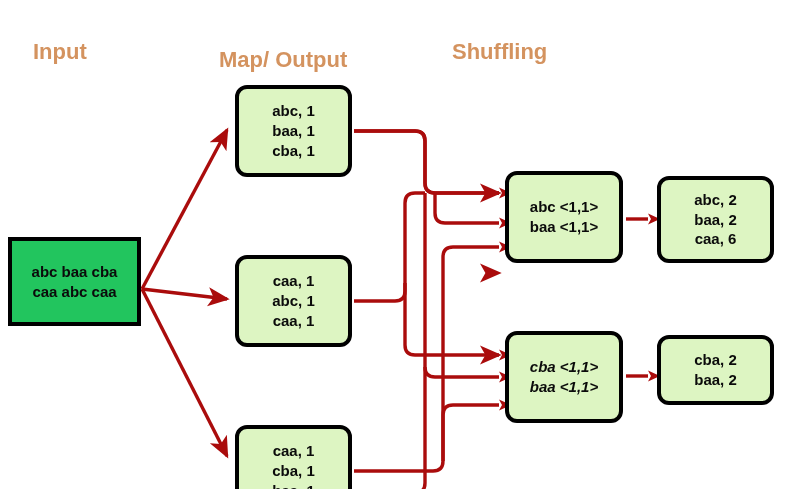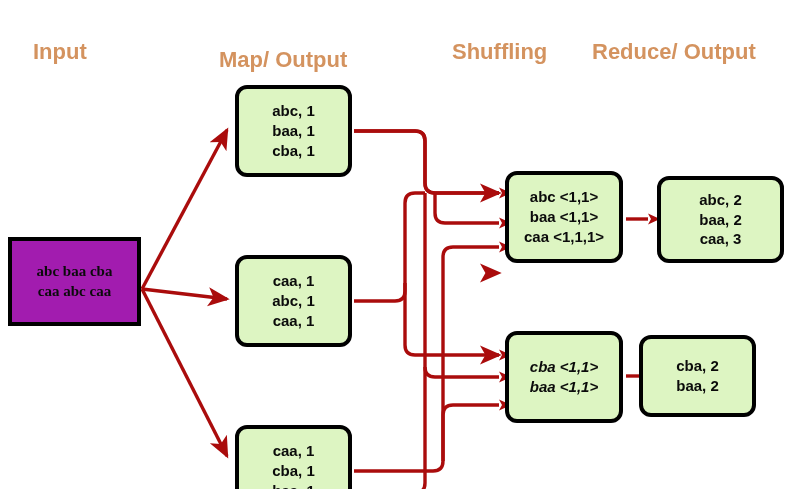--- a/index.html
+++ b/index.html
@@ -40,24 +40,23 @@
     text-align: center;
   }
   .node.map,
   .node.shuffle,
   .node.reduce {
     background: #ddf5c2;
     border: 4px solid #000000;
     border-radius: 12px;
   }
   .node.input {
-    background: #a21caf;
+    background: #22c55e;
     border: 4px solid #000000;
     border-radius: 0px;
-    font-family: Liberation Serif, serif;
   }
   .node .line {
     white-space: nowrap;
   }
   svg.wires {
     position: absolute;
     left: 0;
     top: 0;
     width: 792px;
     height: 489px;
@@ -65,21 +64,20 @@
   }
 </style>
 </head>
 <body>
 
 <div id="canvas">
 
   <div class="phase-title" style="left:33px; top:4px;">Input</div>
   <div class="phase-title" style="left:219px; top:12px;">Map/ Output</div>
   <div class="phase-title" style="left:452px; top:4px;text-align:right;">Shuffling</div>
-  <div class="phase-title" style="left:592px; top:4px;">Reduce/ Output</div>
 
   <svg class="wires" viewBox="0 0 792 489" xmlns="http://www.w3.org/2000/svg">
     <defs>
       <marker id="ah" markerWidth="7" markerHeight="7" refX="5.6" refY="3.1" orient="auto" markerUnits="strokeWidth">
         <path d="M0,0.3 L6.4,3.1 L0,5.9 L1.6,3.1 Z" fill="#aa0c0c"></path>
       </marker>
     </defs>
 
     <g fill="none" stroke="#aa0c0c" stroke-width="3.4" stroke-linecap="butt" stroke-linejoin="round">
 
@@ -144,32 +142,31 @@
 
   <div class="node map" style="left:235px; top:390px; width:117px; height:92px;">
     <span class="line">caa, 1</span>
     <span class="line">cba, 1</span>
     <span class="line">baa, 1</span>
   </div>
 
   <div class="node shuffle" style="left:505px; top:136px; width:118px; height:92px;">
     <span class="line">abc &lt;1,1&gt;</span>
     <span class="line">baa &lt;1,1&gt;</span>
-    <span class="line">caa &lt;1,1,1&gt;</span>
   </div>
 
   <div class="node shuffle" style="left:505px; top:296px; width:118px; height:92px;font-style:italic;">
     <span class="line">cba &lt;1,1&gt;</span>
     <span class="line">baa &lt;1,1&gt;</span>
   </div>
 
-  <div class="node reduce" style="left:657px; top:141px; width:127px; height:87px;">
+  <div class="node reduce" style="left:657px; top:141px; width:117px; height:87px;">
     <span class="line">abc, 2</span>
     <span class="line">baa, 2</span>
-    <span class="line">caa, 3</span>
+    <span class="line">caa, 6</span>
   </div>
 
-  <div class="node reduce" style="left:639px; top:300px; width:117px; height:82px;text-align:center;">
+  <div class="node reduce" style="left:657px; top:300px; width:117px; height:70px;text-align:center;">
     <span class="line">cba, 2</span>
     <span class="line">baa, 2</span>
   </div>
 
 </div>
 
 </body></html>

